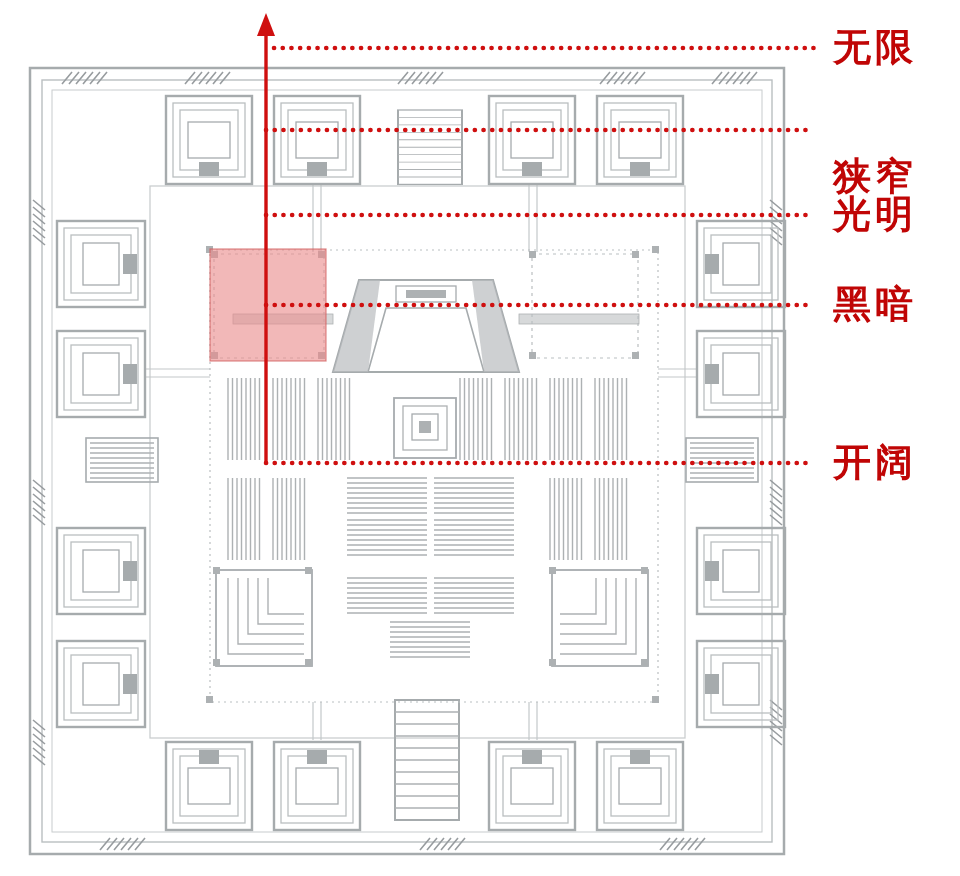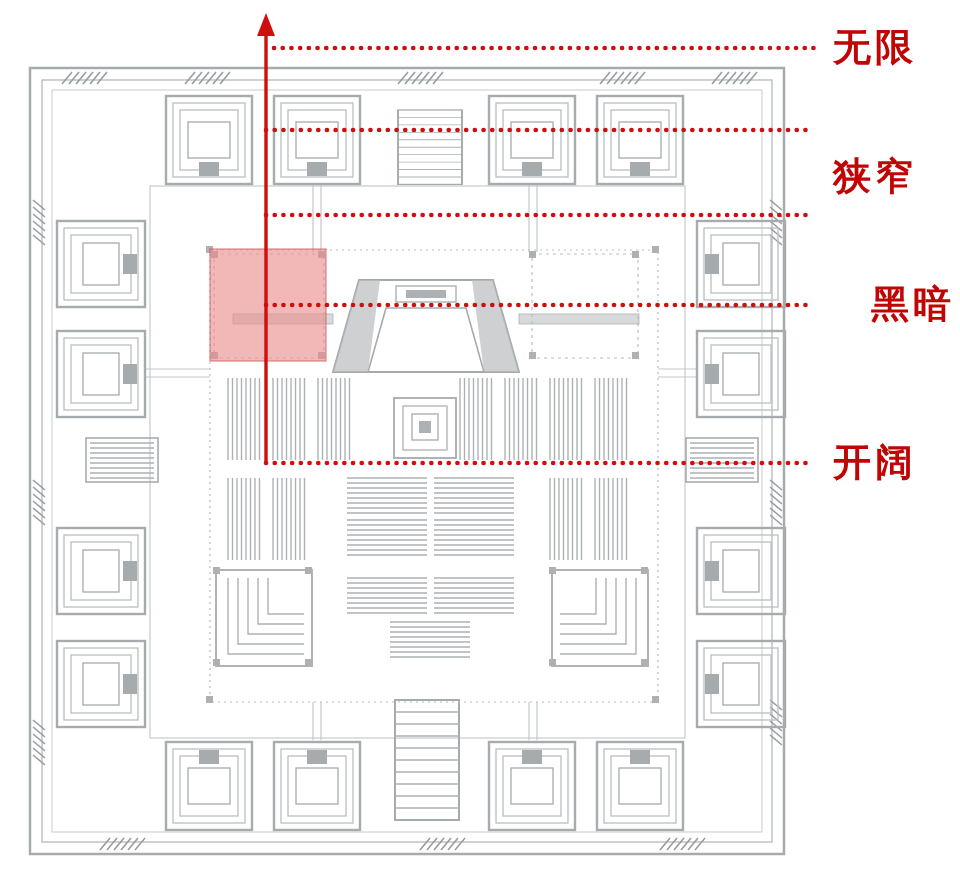--- a/index.html
+++ b/index.html
@@ -202,16 +202,17 @@
       <line x1="274" y1="48" x2="814" y2="48" stroke="#cf0f0f" stroke-width="4.6" stroke-linecap="round" stroke-dasharray="0.1 8.6"></line>
       <line x1="266" y1="130" x2="814" y2="130" stroke="#cf0f0f" stroke-width="4.6" stroke-linecap="round" stroke-dasharray="0.1 8.6"></line>
       <line x1="266" y1="215" x2="814" y2="215" stroke="#cf0f0f" stroke-width="4.6" stroke-linecap="round" stroke-dasharray="0.1 8.6"></line>
       <line x1="266" y1="305" x2="814" y2="305" stroke="#cf0f0f" stroke-width="4.6" stroke-linecap="round" stroke-dasharray="0.1 8.6"></line>
       <line x1="266" y1="463" x2="814" y2="463" stroke="#cf0f0f" stroke-width="4.6" stroke-linecap="round" stroke-dasharray="0.1 8.6"></line>
     </g>
   </svg>
 
   <div class="zone-label" style="top: 27px; color: rgb(192, 5, 5);">无限</div>
   <div class="zone-label" style="top: 109px; color: rgb(192, 5, 5); margin-top: 47px;">狭窄</div>
-  <div class="zone-label" style="top: 284px; color: rgb(192, 5, 5); margin-left: 38px;">黑暗</div>
+  <div class="zone-label" style="top: 194px; color: rgb(192, 5, 5);">光明</div>
+  <div class="zone-label" style="top: 284px; color: rgb(192, 5, 5);">黑暗</div>
   <div class="zone-label" style="top: 442px; color: rgb(192, 5, 5);">开阔</div>
 
 </div>
 
 </body></html>

